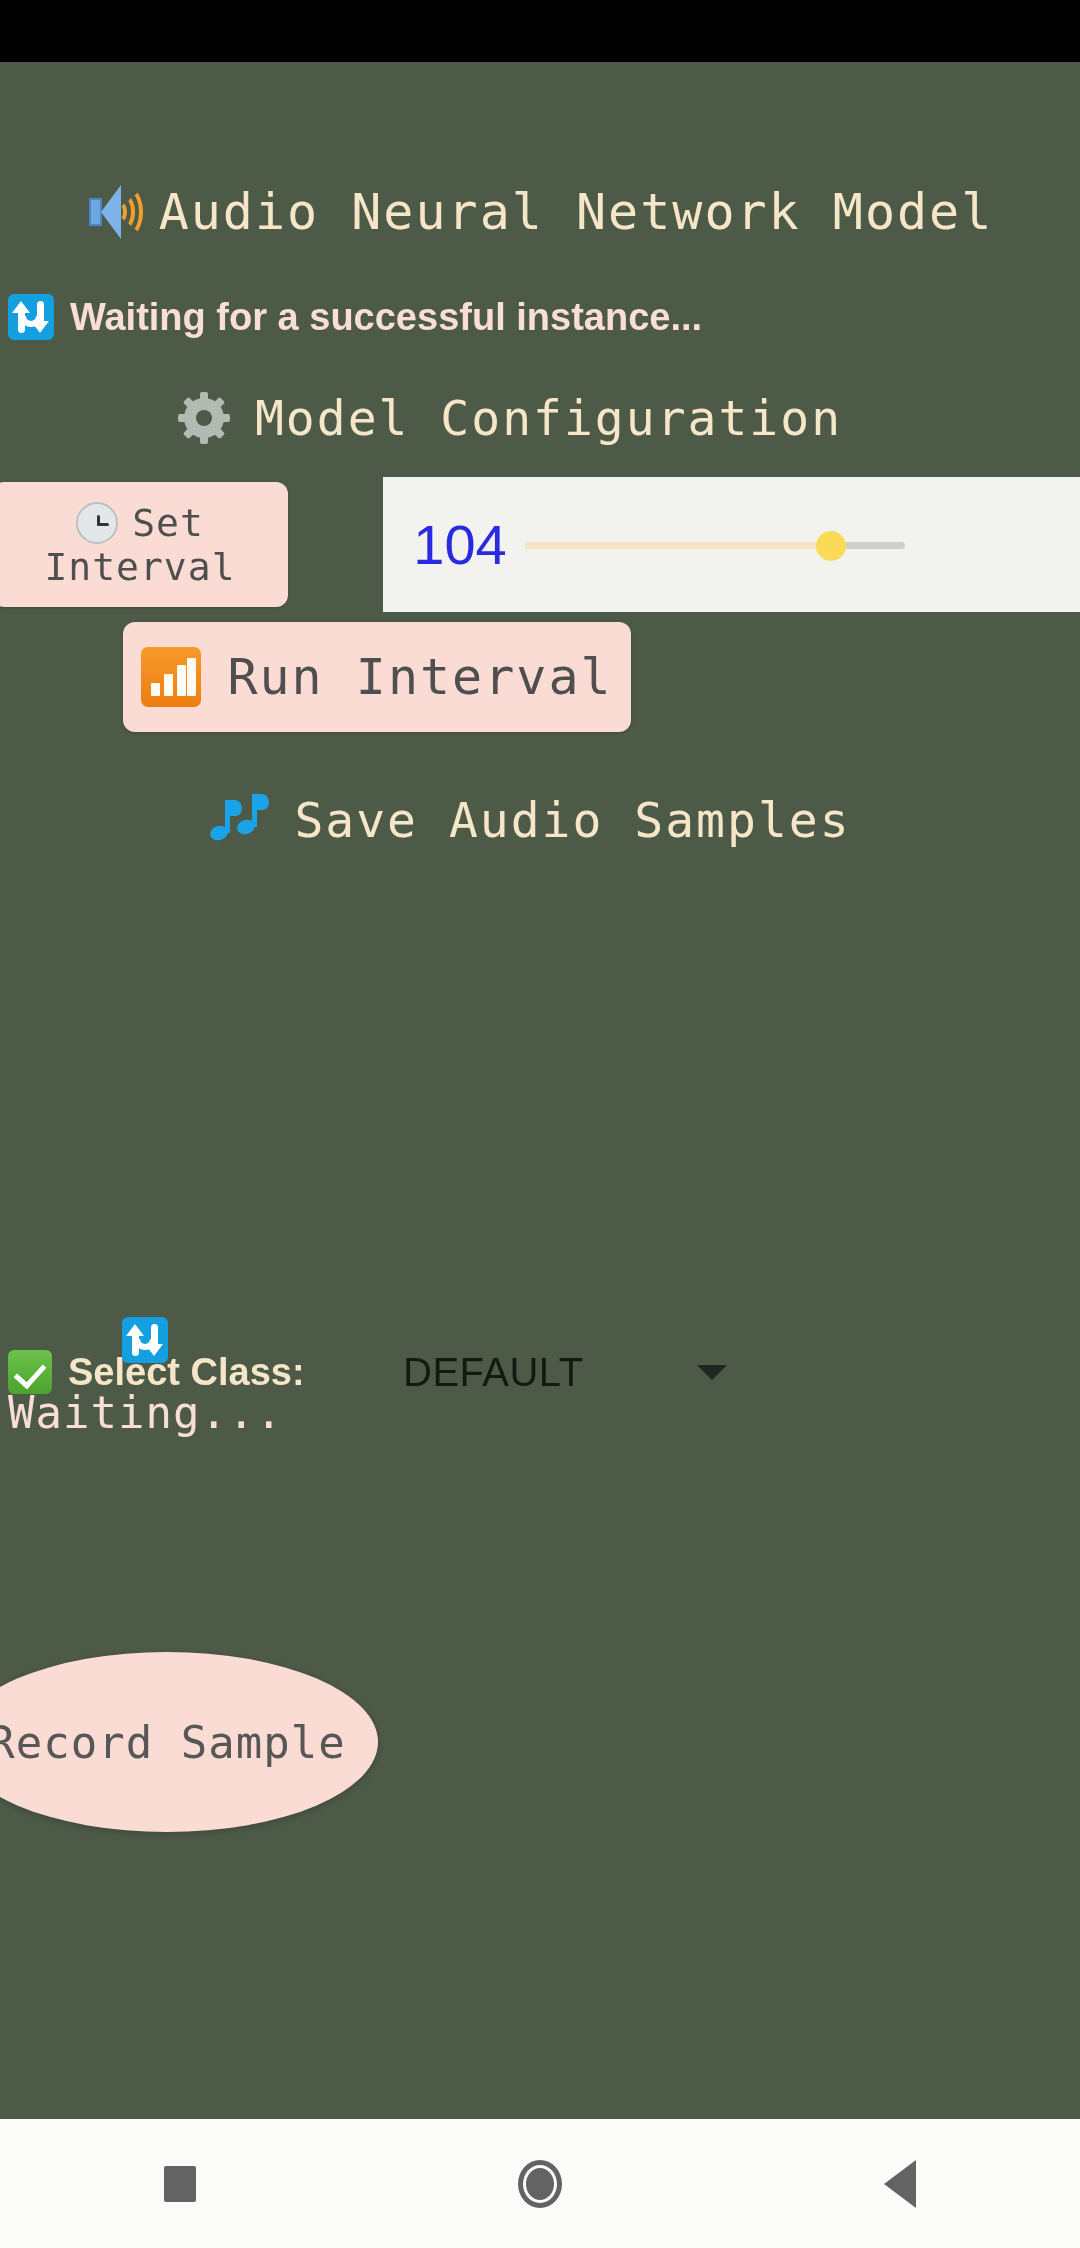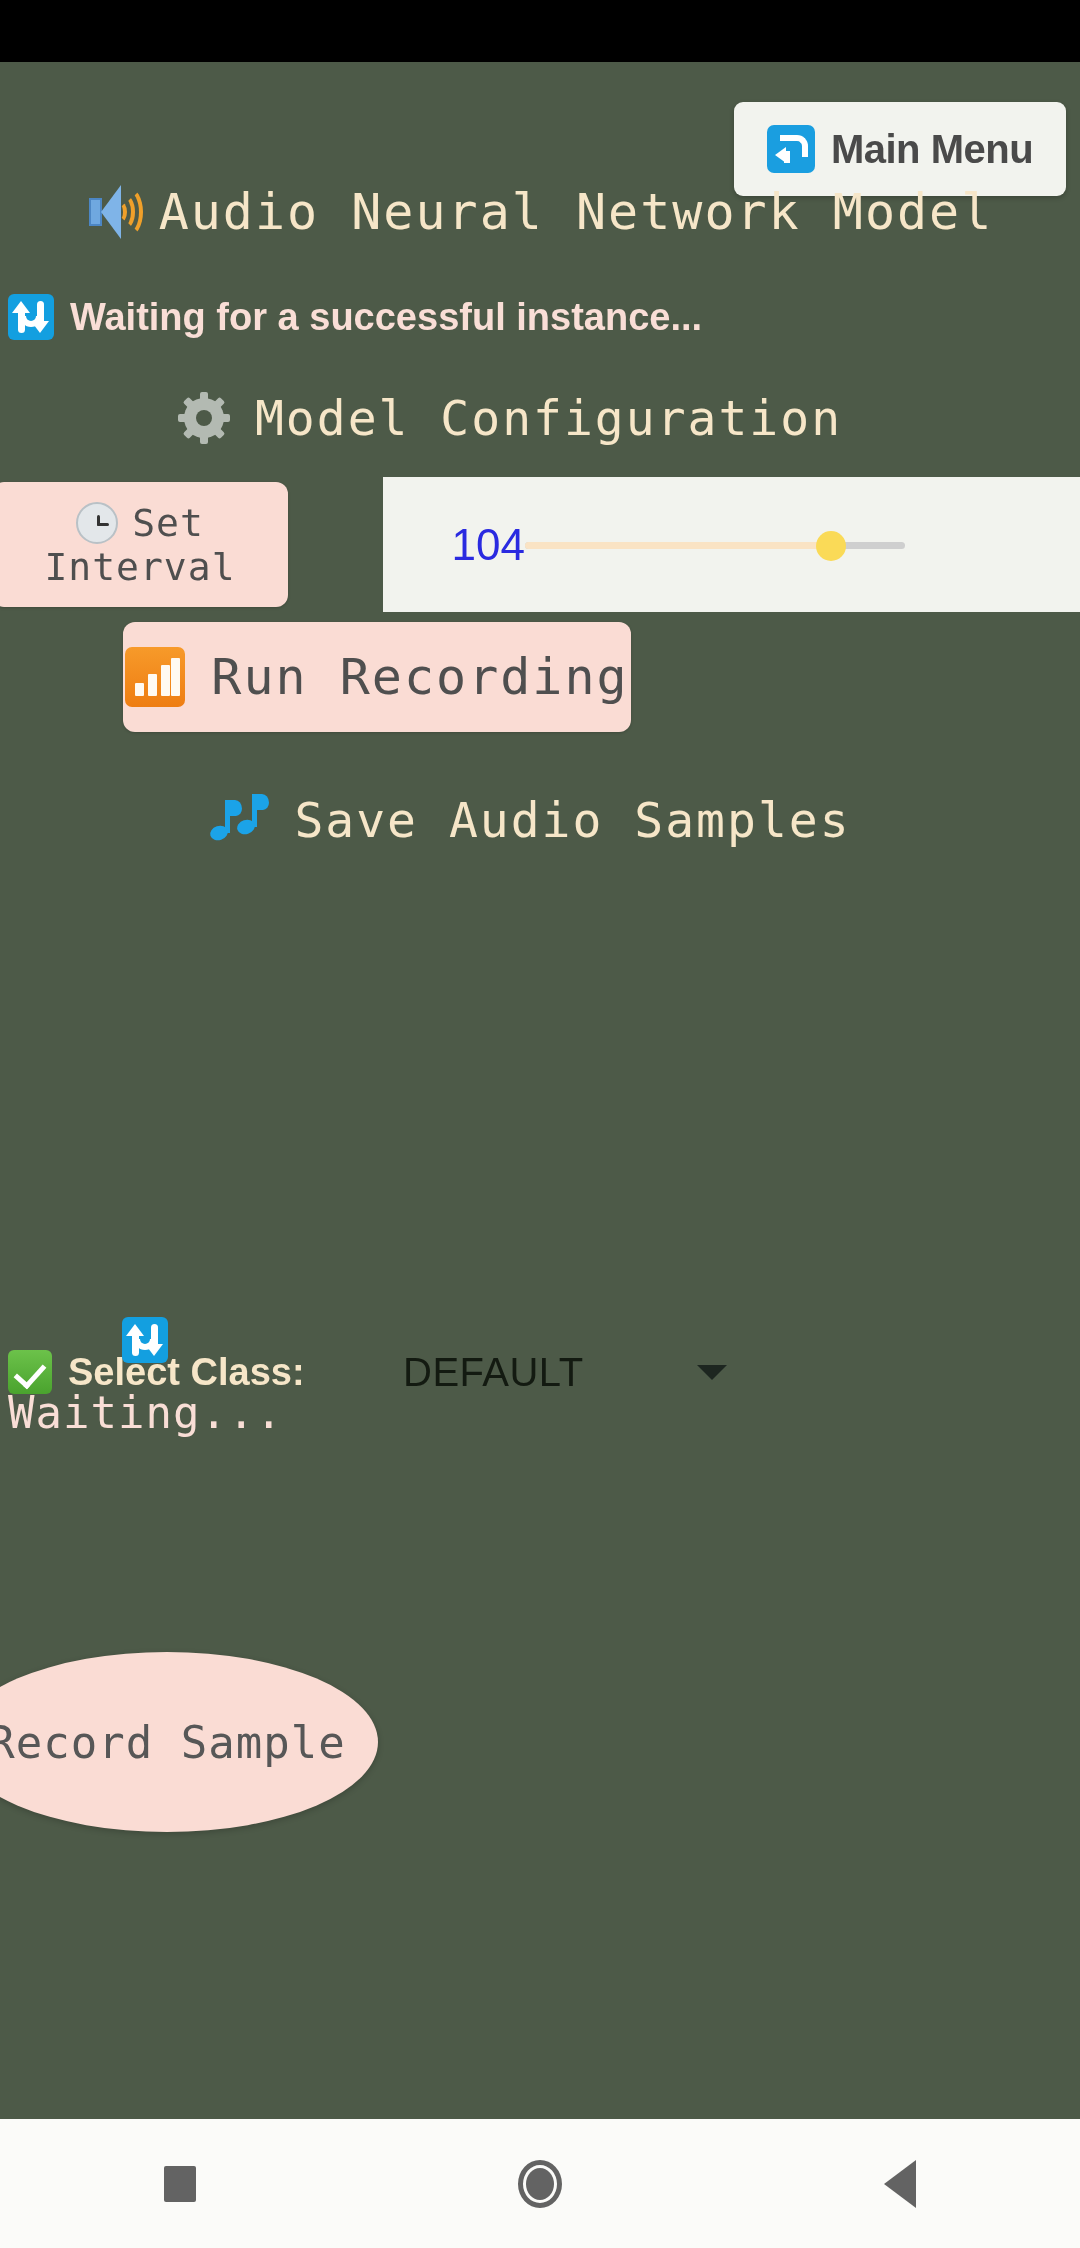--- a/index.html
+++ b/index.html
@@ -325,25 +325,25 @@
     left: 383px;
     width: 760px;
     height: 135px;
     background: #f2f3ee;
     display: flex;
     align-items: center;
     gap: 0;
   }
   #interval-value {
     font-family: "Liberation Sans", sans-serif;
-    font-size: 44px;
+    font-size: 56px;
     color: #2a2ae0;
     margin-left: 12px;
     width: 130px;
-    text-align: right;
+    text-align: center;
   }
   #interval-slider {
     position: relative;
     width: 380px;
     height: 40px;
     display: flex;
     align-items: center;
     cursor: pointer;
   }
   #slider-track {
@@ -628,26 +628,20 @@
 </style>
 </head>
 <body>
 
 <div id="screen">
 
   <div id="status-bar"></div>
 
   <div id="app-body">
 
-    <div id="main-menu-btn">
-      <span class="return-icon">
-          <span class="stem"></span>
-        </span>
-      <span id="main-menu-label">Main Menu</span>
-    </div>
 
     <div id="app-title-row">
       <span class="speaker-icon">
         <span class="body"></span>
           <span class="cone"></span>
         <span class="w1"></span>
           <span class="w2"></span>
           <span class="w3"></span>
       </span>
       <span id="app-title">Audio Neural Network Model</span>
@@ -694,21 +688,21 @@
       </span>
     </div>
 
     <div id="run-inference-btn">
       <span class="barchart-icon">
         <i class="b1"></i>
           <i class="b2"></i>
           <i class="b3"></i>
           <i class="b4"></i>
       </span>
-      <span id="run-inference-label">Run Recording</span>
+      <span id="run-inference-label">Run Interval</span>
     </div>
 
     <div id="save-audio-row">
       <span class="notes-icon">
         <span class="stem1"></span>
           <span class="flag1"></span>
           <span class="head1"></span>
         <span class="stem2"></span>
           <span class="flag2"></span>
           <span class="head2"></span>

